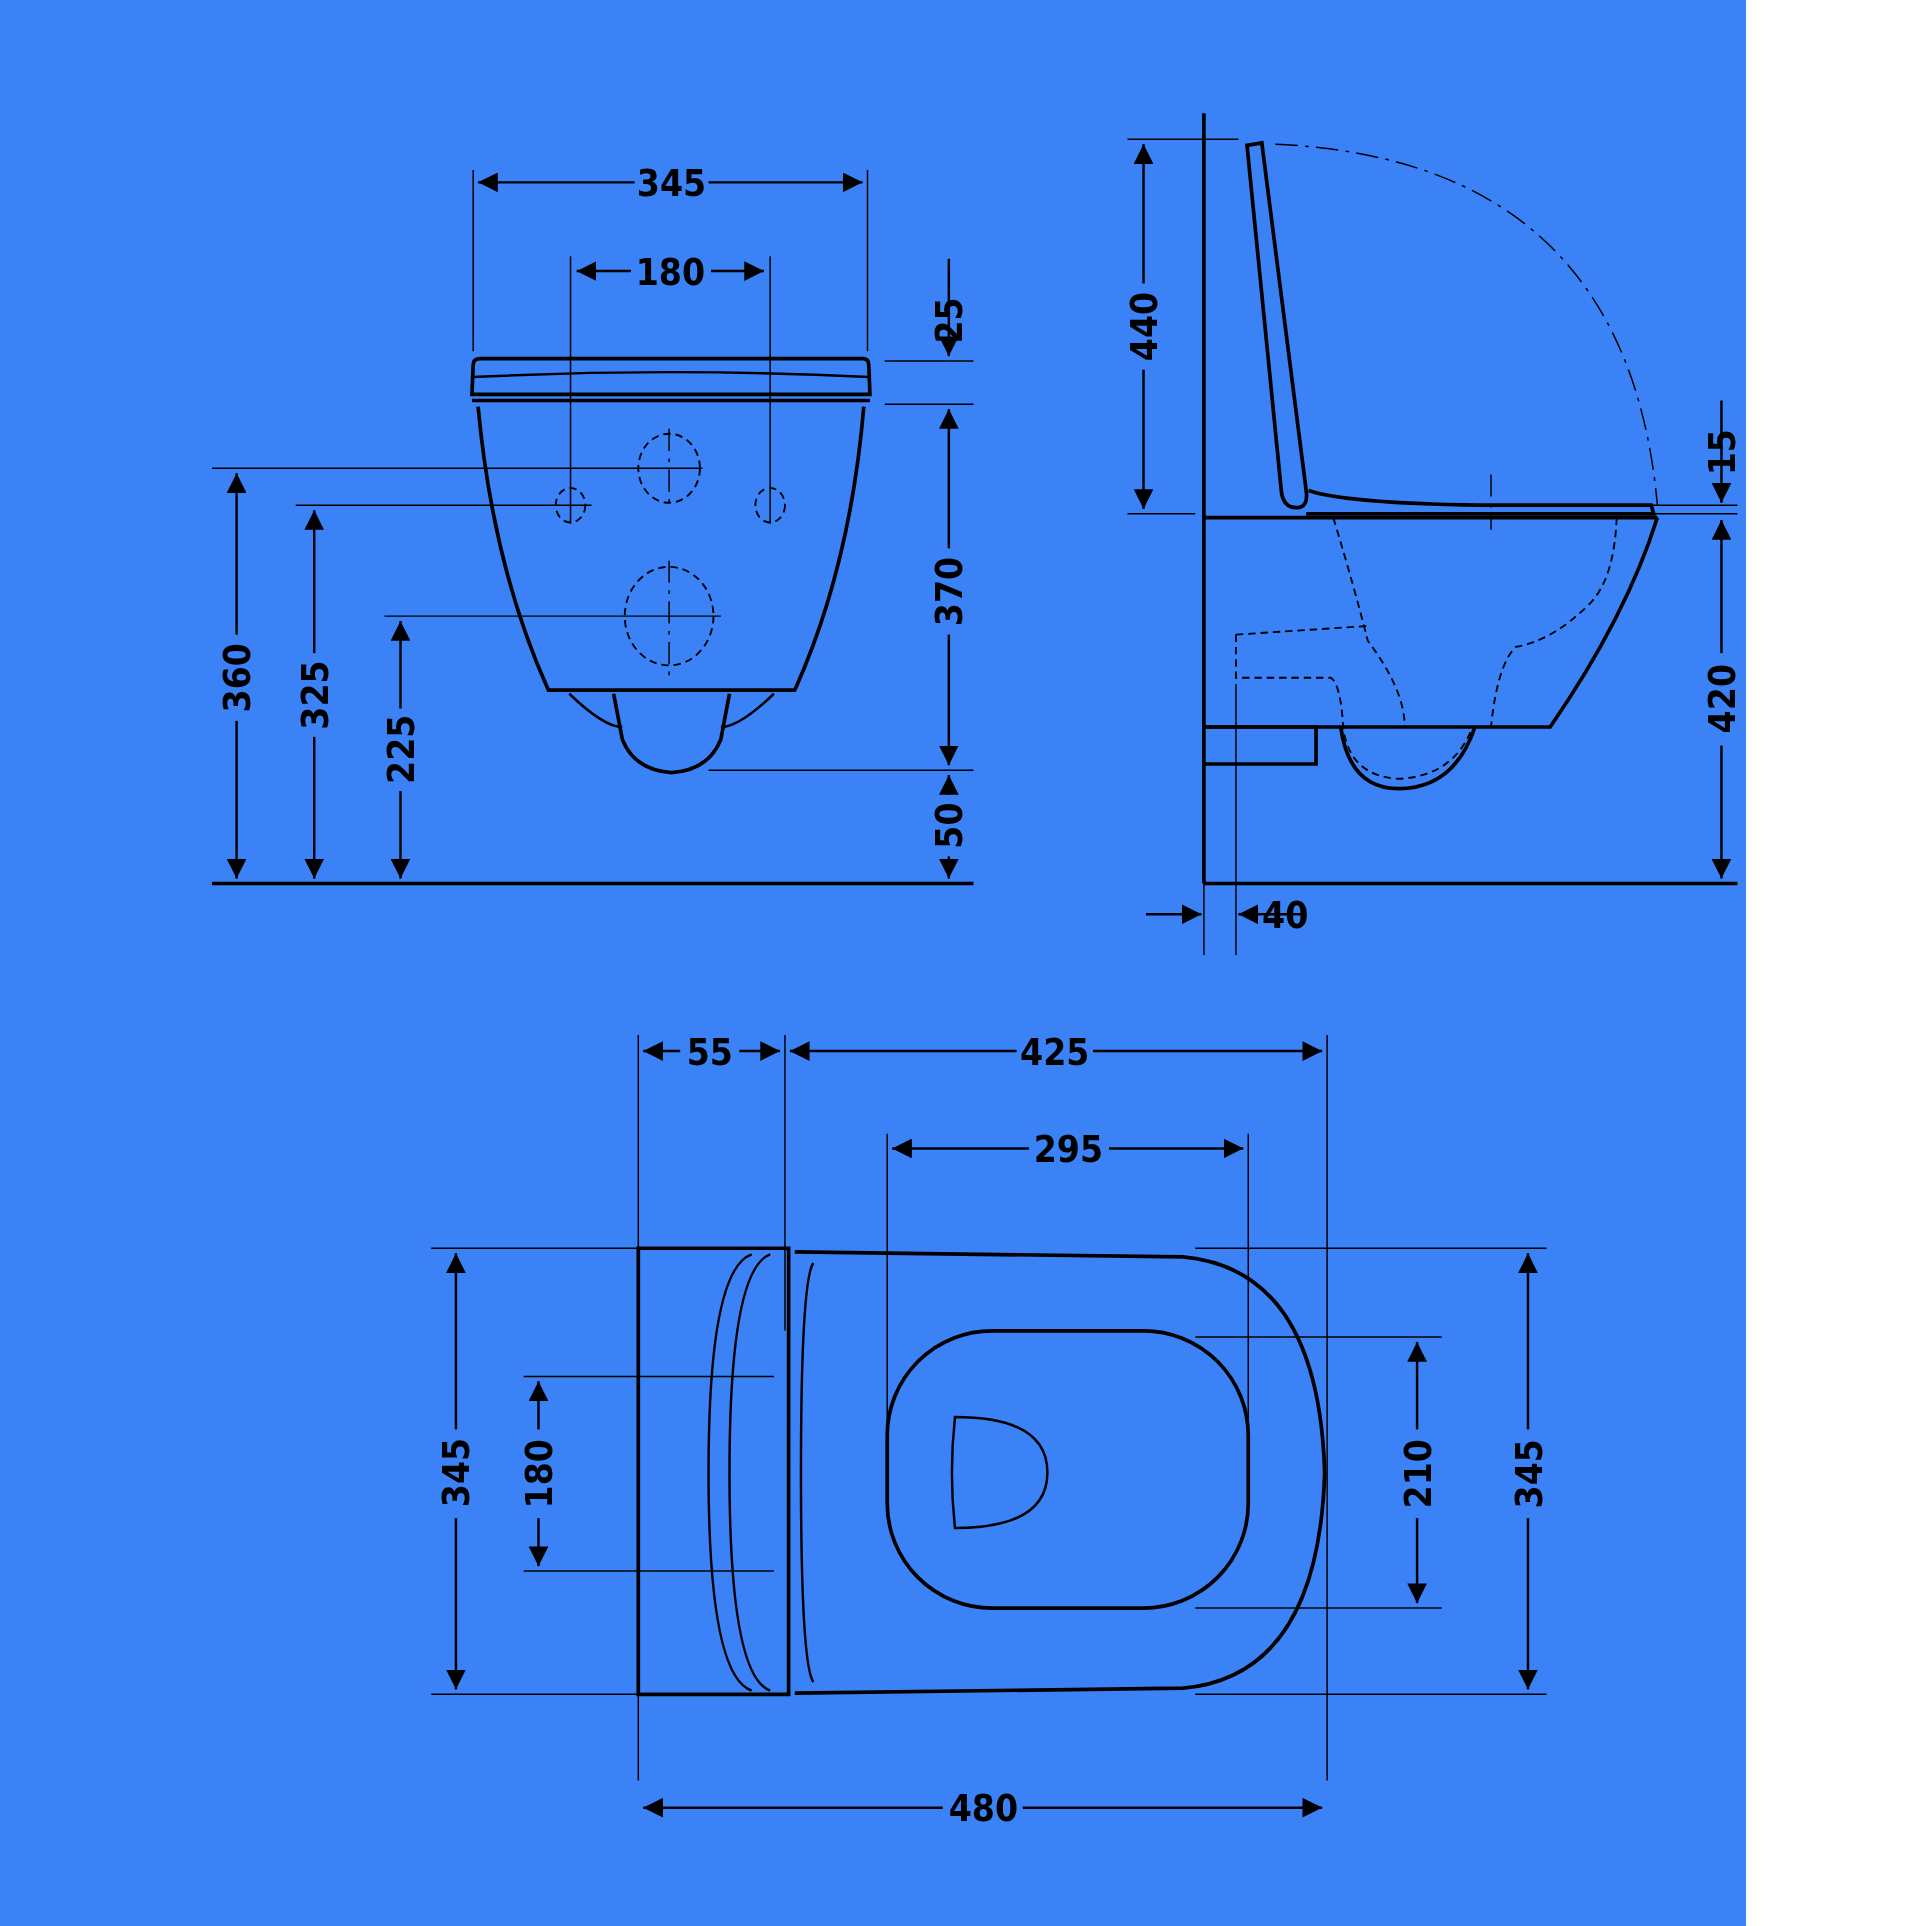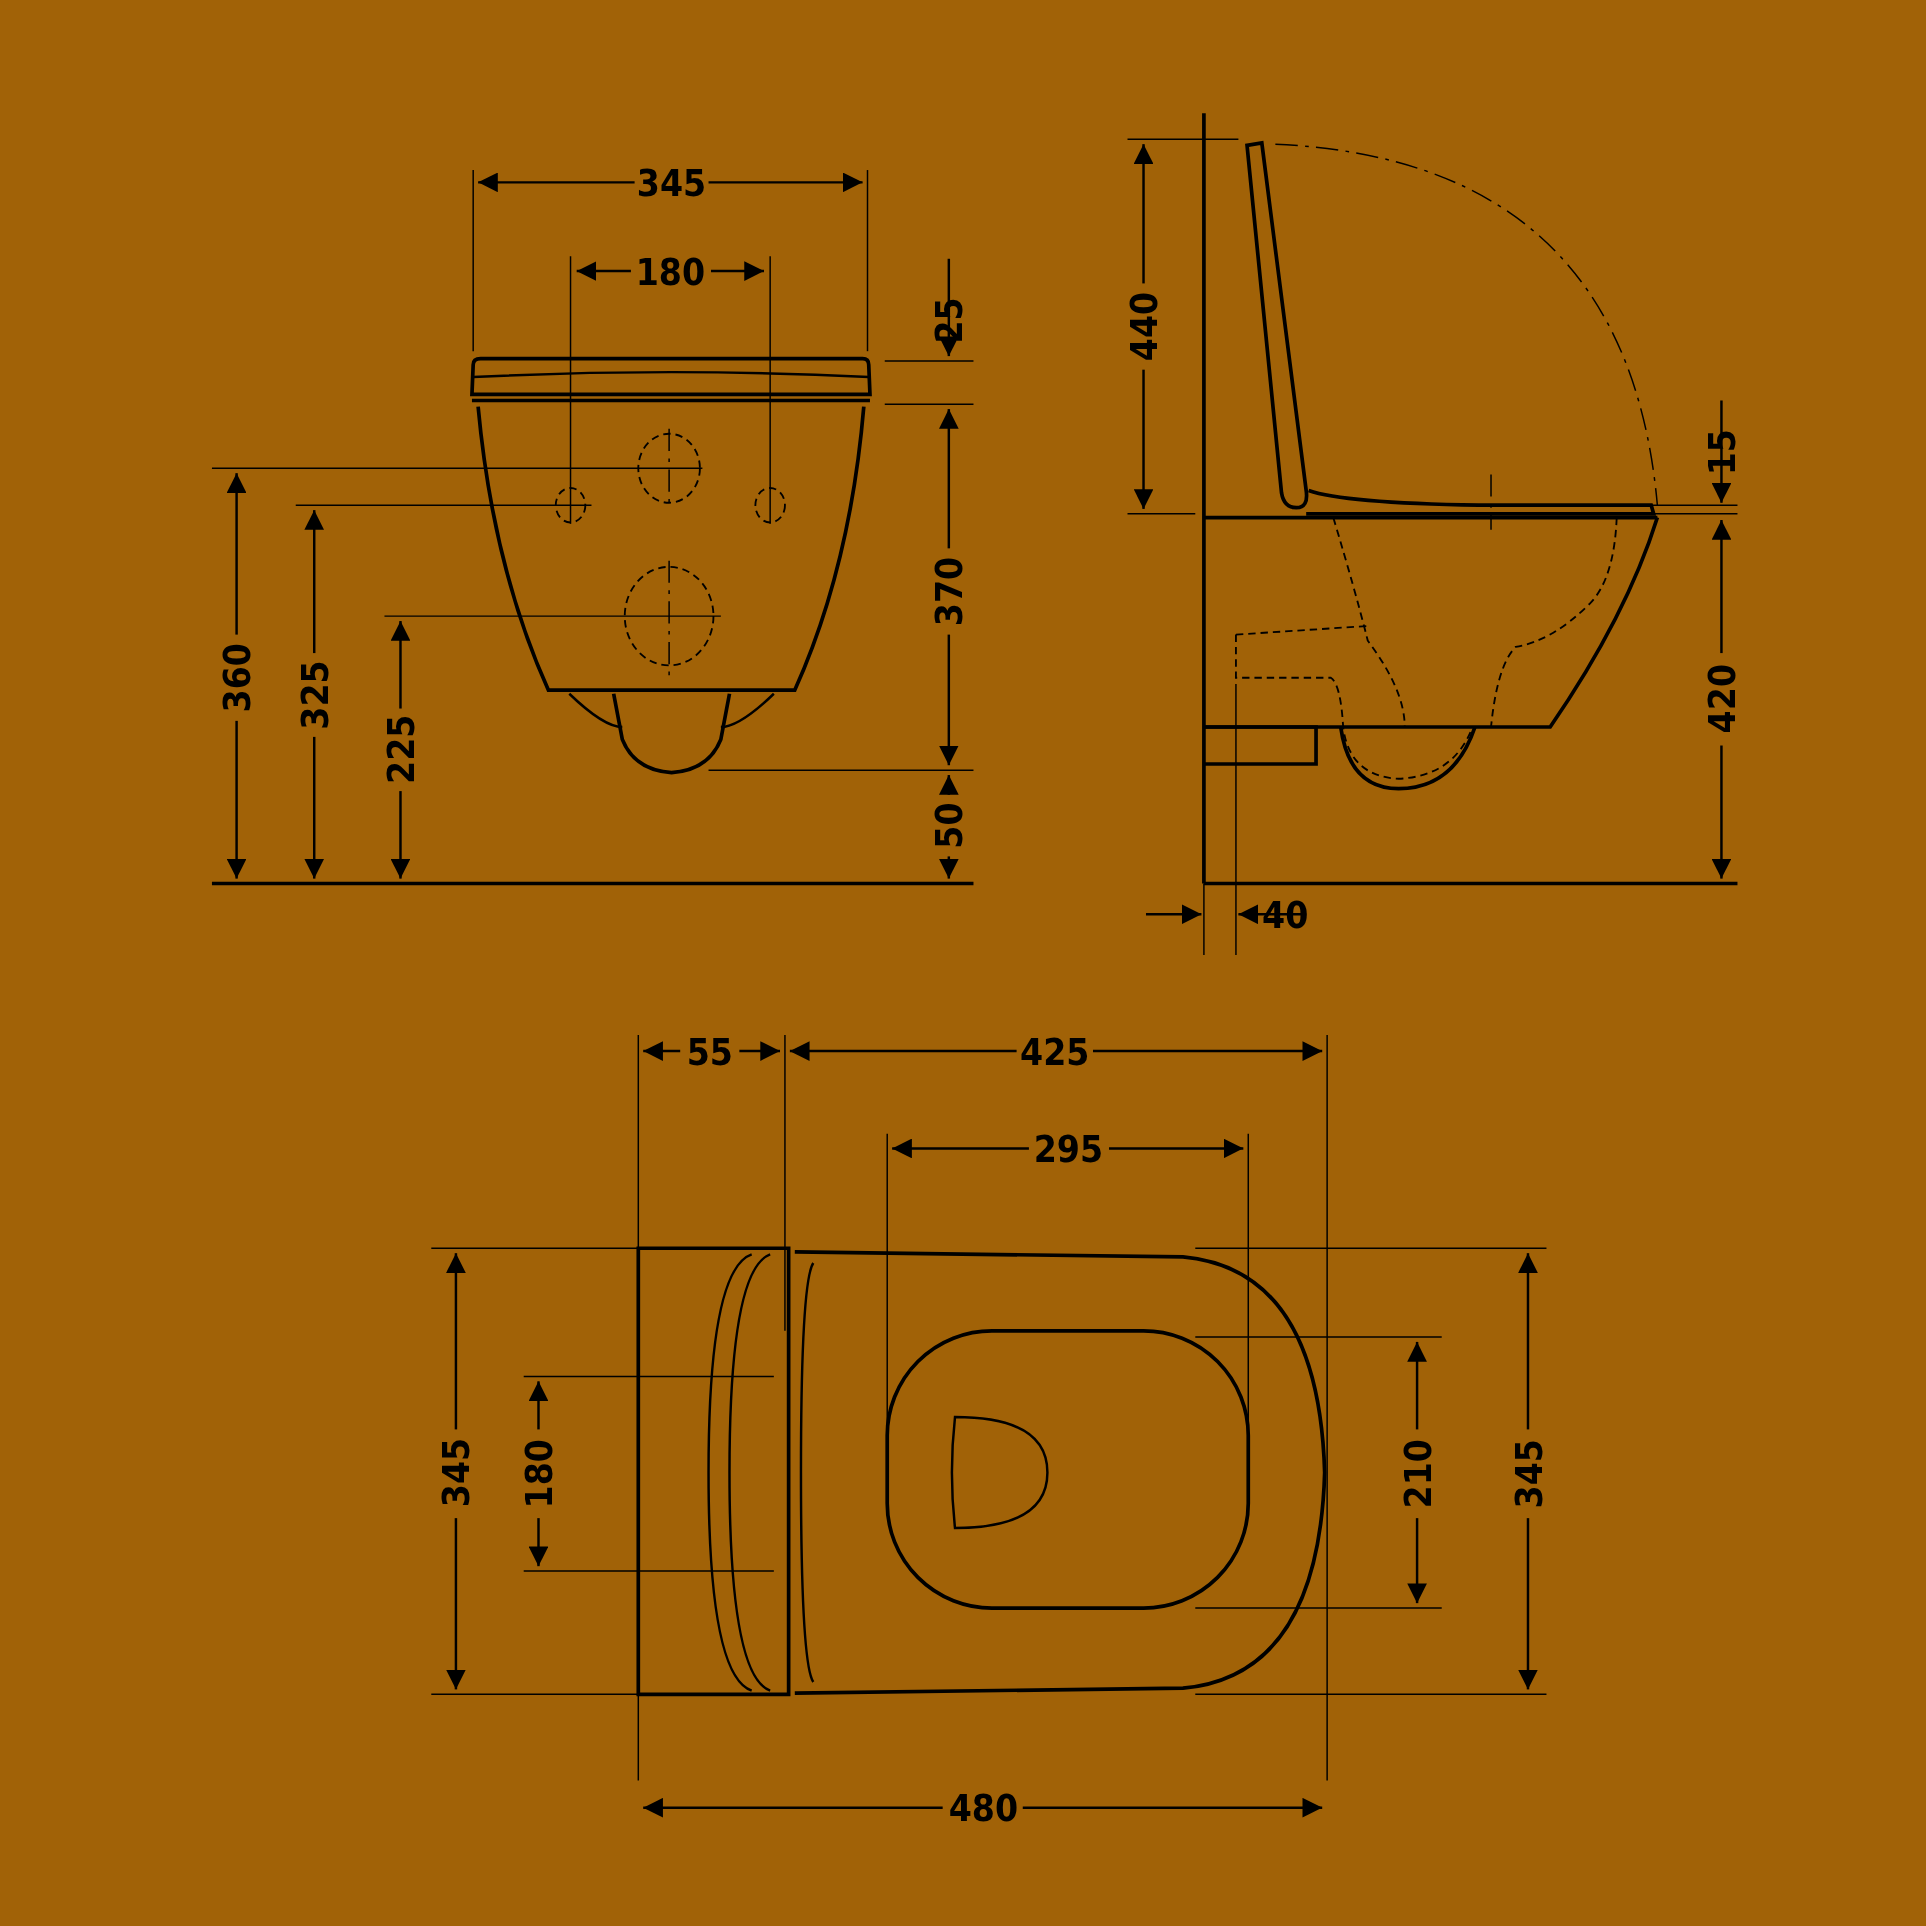--- a/index.html
+++ b/index.html
@@ -1,16 +1,16 @@
 <!DOCTYPE html>
 <html style="font-size:7.7px"><head>
 <meta charset="utf-8">
 <style>
   html,body{margin:0;padding:0;background:#fff;}
-  #canvas{width:1926px;height:1926px;position:relative;background:#a16207;}
+  #canvas{width:1746px;height:1926px;position:relative;background:#3b82f6;}
   svg{display:block;}
   .dim{font-family:"DejaVu Sans Condensed","DejaVu Sans",sans-serif;font-weight:bold;font-size:30px;fill:#000;}
   .thick{stroke:#000;stroke-width:3;fill:none;}
   .mid{stroke:#000;stroke-width:2;fill:none;}
   .thin{stroke:#000;stroke-width:1.2;fill:none;}
   .dash{stroke:#000;stroke-width:1.5;fill:none;stroke-dasharray:6 4;}
   .dashdot{stroke:#000;stroke-width:1.2;fill:none;stroke-dasharray:18 6 3 6;}
 </style>
 </head>
 <body>

